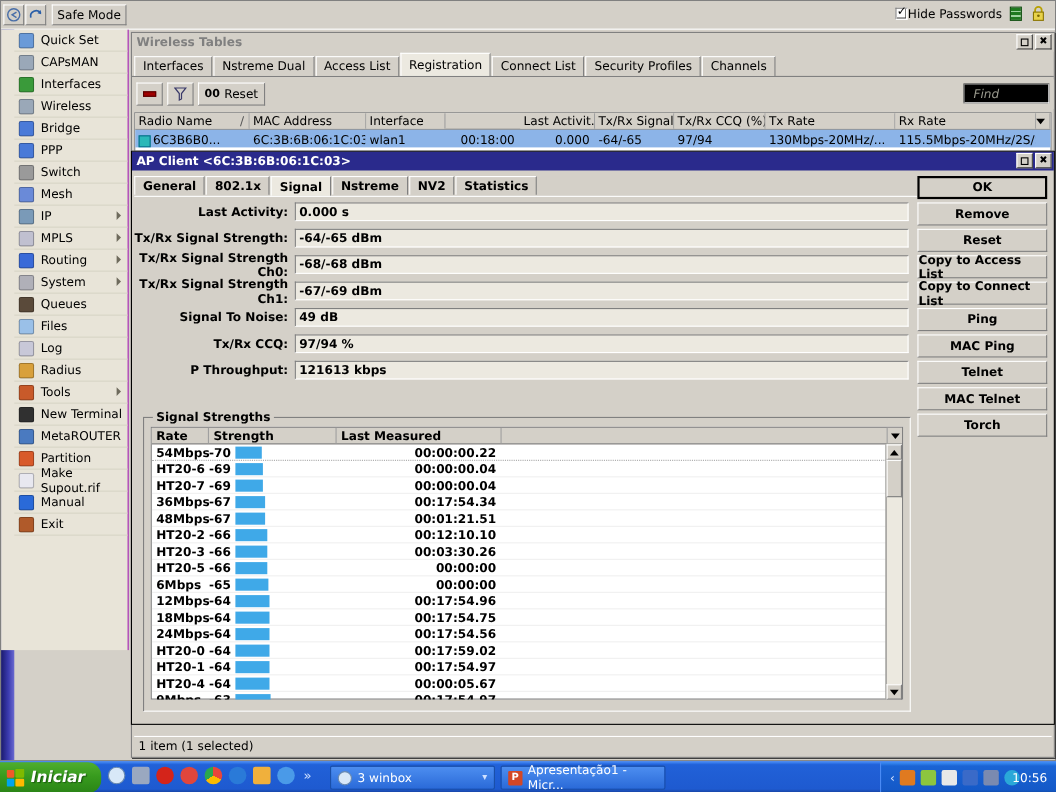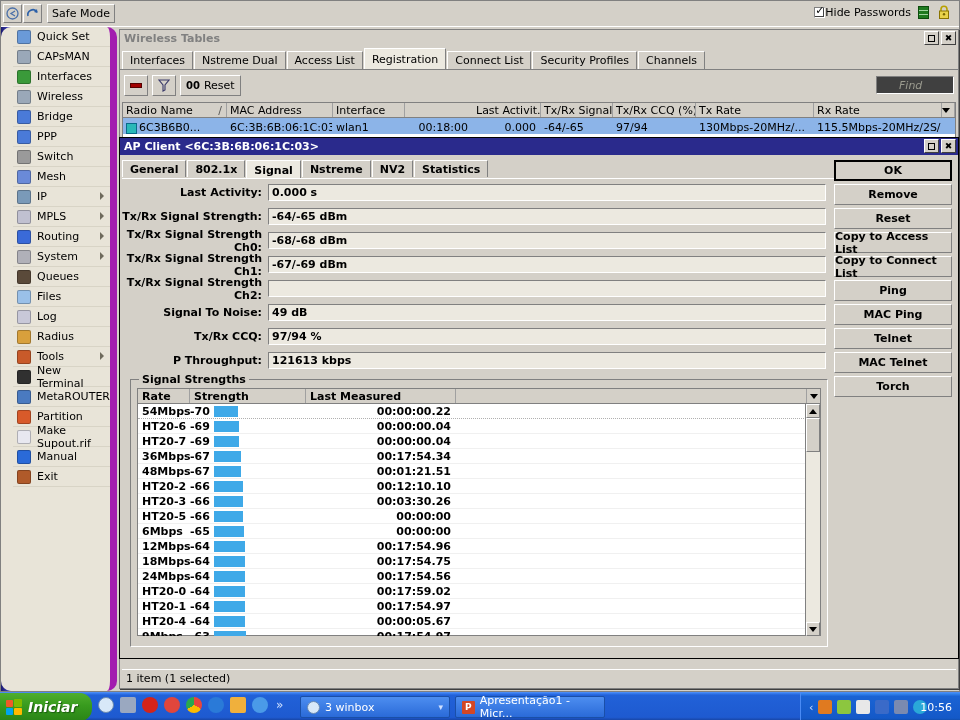--- a/index.html
+++ b/index.html
@@ -54,24 +54,23 @@
   .wb-check.checked::after {
     content:"✓"; position:absolute; left:0px; top:-3px; font-size:11px; color:#000; line-height:11px;
   }
   #hidepw-label { font-size:11px; color:#000; }
   #tb-green { position:absolute; right:30px; top:5px; width:11px; height:13px;
     background: repeating-linear-gradient(180deg,#1f7a1f 0 3px,#9fd49f 3px 4px); border:1px solid #0c4c0c;}
   #tb-lock { position:absolute; right:8px; top:4px; width:14px; height:15px; }
 
   
   #sidebar {
-    position:absolute; left:0; top:26px; width:116px; height:664px;
+    position:absolute; left:0; top:26px; width:116px; height:564px;
     background:#e8e4d8;
-    border-right:7px solid #a21caf;
-    border-radius:10px;
+    border-right:1px solid #a21caf;
   }
   #wb-vertical-strip {
     position:absolute; left:0; top:26px; width:12px; height:664px;
     background: linear-gradient(90deg,#1a1a6e 0%, #3b3bb0 55%, #6a6ad0 100%);
     overflow:hidden;
   }
   .menu-item {
     position:relative; margin-left:12px; height:20px;
     display:flex; align-items:center; gap:6px;
     padding-left:4px; cursor:default;
@@ -130,22 +129,22 @@
   }
   .wt-tool {
     height:21px; min-width:21px; background:#d4d0c8;
     border:1px solid #fff; border-right-color:#808080; border-bottom-color:#808080;
     display:flex; align-items:center; justify-content:center; gap:4px;
     padding:0 5px; font-size:11px; cursor:default;
   }
   #tool-remove .dash { width:12px; height:5px; background:#a00000; border:1px solid #500; }
   #find-box {
     position:absolute; right:4px; top:4px; width:78px; height:18px;
-    background:#404040; border:1px solid #808080; border-right-color:#fff; border-bottom-color:#fff;
-    display:flex; align-items:center; padding-left:22px;
+    background:#000000; border:1px solid #808080; border-right-color:#fff; border-bottom-color:#fff;
+    display:flex; align-items:center; padding-left:8px;
     font-style:italic; color:#9a9a8e; font-size:11px;
   }
 
   
   #reg-table { position:absolute; left:2px; top:72px; width:834px; height:36px; background:#fff;
     border:1px solid #808080; }
   #reg-head { display:flex; height:15px; background:#d4d0c8; border-bottom:1px solid #808080; }
   .rh {
     border-right:1px solid #a0a0a0; font-size:11px; color:#000;
     padding-left:3px; display:flex; align-items:center; overflow:hidden; white-space:nowrap;
@@ -556,24 +555,20 @@
             </div>
             <div class="field-row">
               <div class="field-label">Tx/Rx Signal Strength Ch0:</div>
               <div class="field-val">-68/-68 dBm</div>
             </div>
             <div class="field-row">
               <div class="field-label">Tx/Rx Signal Strength Ch1:</div>
               <div class="field-val">-67/-69 dBm</div>
             </div>
             <div class="field-row">
-              <div class="field-label">Tx/Rx Signal Strength Ch2:</div>
-              <div class="field-val"></div>
-            </div>
-            <div class="field-row">
               <div class="field-label">Signal To Noise:</div>
               <div class="field-val">49 dB</div>
             </div>
             <div class="field-row">
               <div class="field-label">Tx/Rx CCQ:</div>
               <div class="field-val">97/94 %</div>
             </div>
             <div class="field-row">
               <div class="field-label">P Throughput:</div>
               <div class="field-val">121613 kbps</div>

